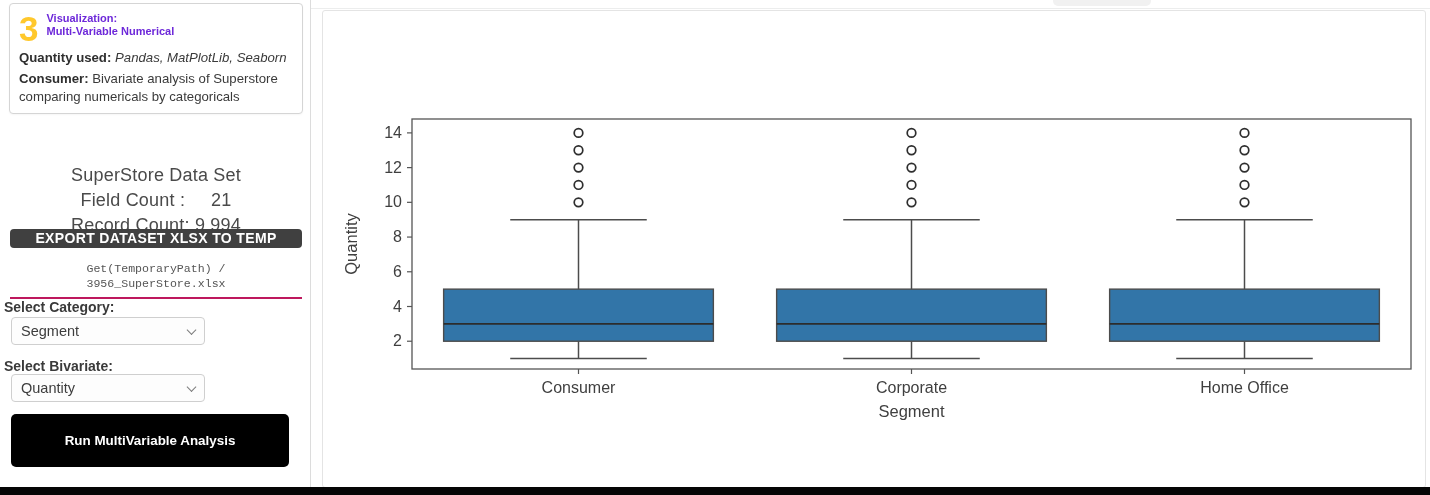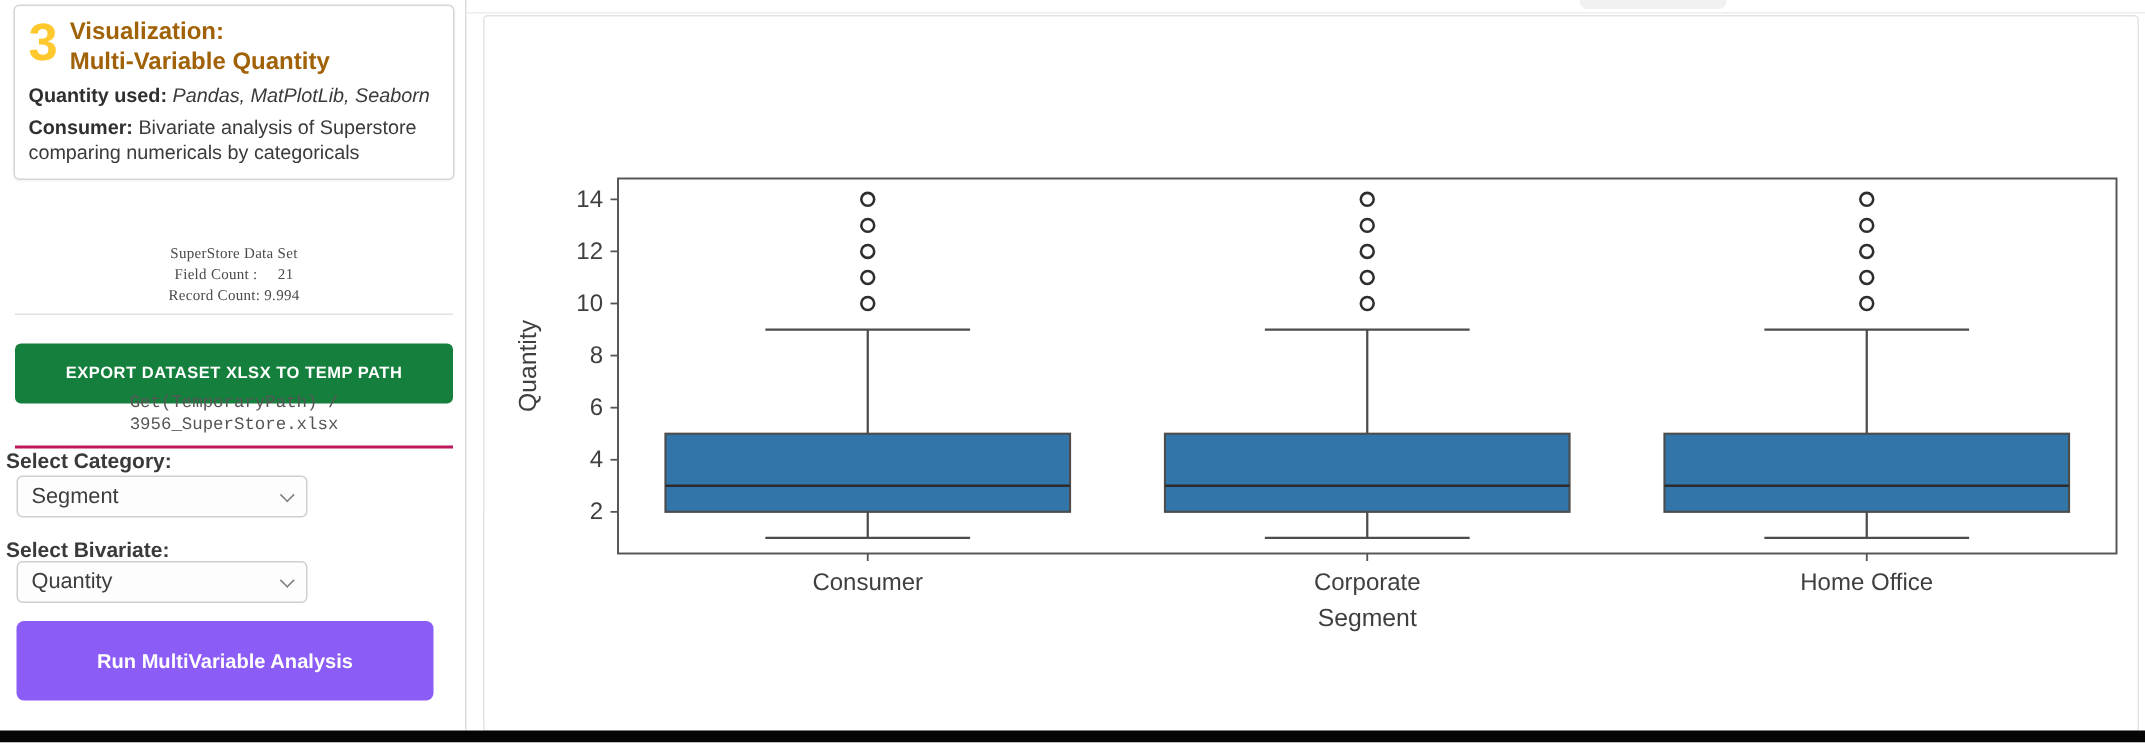--- a/index.html
+++ b/index.html
@@ -60,54 +60,54 @@
   .hdr-row { display: flex; align-items: flex-start; gap: 9px; }
   .step-num {
     font-size: 35px;
     font-weight: bold;
     color: #FFC82C;
     line-height: 0.95;
     margin-top: 2px;
     letter-spacing: -1px;
   }
   .hdr-title {
-    font-size: 16px;
-    font-weight: bold;
-    color: #a16207;
+    font-size: 11px;
+    font-weight: bold;
+    color: #6d28d9;
     line-height: 1.22;
     padding-top: 2px;
   }
   .meta { font-size: 13.2px; color: #3a3a3a; line-height: 1.3; margin-top: 4px; }
   .meta b { font-weight: bold; color: #2f2f2f; }
   .meta i { font-style: italic; }
 
   .mono-block {
     position: absolute;
     left: 10px; top: 163px;
     width: 292px;
-    font-family: Liberation Serif, serif;
-    font-size: 10px;
+    font-family: Liberation Sans, sans-serif;
+    font-size: 18px;
     color: #4a4a4a;
     text-align: center;
     line-height: 1.38;
     letter-spacing: 0.2px;
     border-bottom: 1px solid #e2e2e2;
     padding-bottom: 5px;
     white-space: pre;
   }
 
   .btn-export {
     position: absolute;
     left: 10px; top: 229px;
-    width: 292px; height: 40px;
-    background: #15803d;
+    width: 292px; height: 19px;
+    background: #404040;
     color: #ffffff;
     border: none;
     border-radius: 4px;
-    font-size: 11px;
+    font-size: 14px;
     font-weight: bold;
     letter-spacing: 0.35px;
     cursor: pointer;
     font-family: "Liberation Sans", sans-serif;
   }
 
   .path-block {
     position: absolute;
     left: 10px; top: 261px;
     width: 292px;
@@ -151,21 +151,21 @@
     width: 7px; height: 7px;
     border-right: 1.4px solid #7d7d7d;
     border-bottom: 1.4px solid #7d7d7d;
     transform: translateY(-65%) rotate(45deg);
   }
 
   .btn-run {
     position: absolute;
     left: 11px; top: 414px;
     width: 278px; height: 53px;
-    background: #8b5cf6;
+    background: #000000;
     color: #ffffff;
     border: none;
     border-radius: 5px;
     font-size: 13.4px;
     font-weight: bold;
     cursor: pointer;
     font-family: "Liberation Sans", sans-serif;
     text-align: center;
   }
 
@@ -195,21 +195,21 @@
   <div class="top-stub"></div>
   <div class="top-hairline"></div>
 
   <div class="sidebar">
 
     <div class="info-card">
       <div class="hdr-row">
         <div class="step-num">3</div>
         <div class="hdr-title">
           <div>Visualization:</div>
-          <div>Multi-Variable Quantity</div>
+          <div>Multi-Variable Numerical</div>
         </div>
       </div>
       <div class="meta">
         <b>Quantity used:</b>
         <i>Pandas, MatPlotLib, Seaborn</i>
       </div>
       <div class="meta">
         <b>Consumer:</b>
         <span>Bivariate analysis of Superstore comparing numericals by categoricals</span>
       </div>

